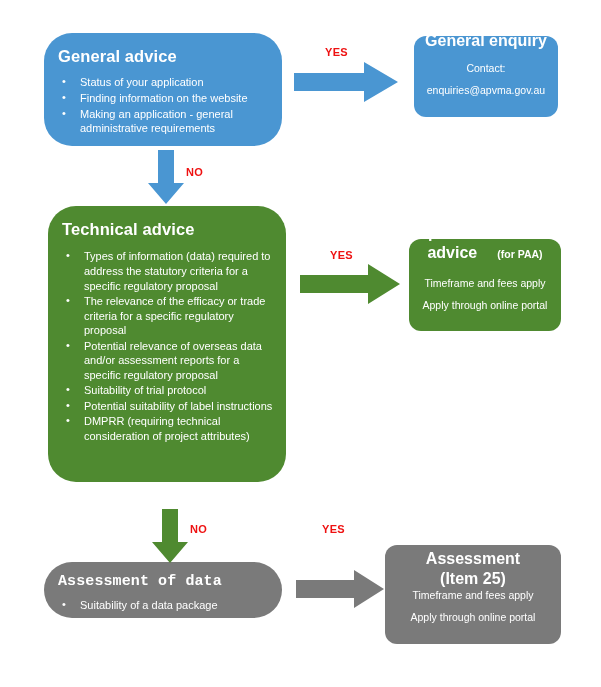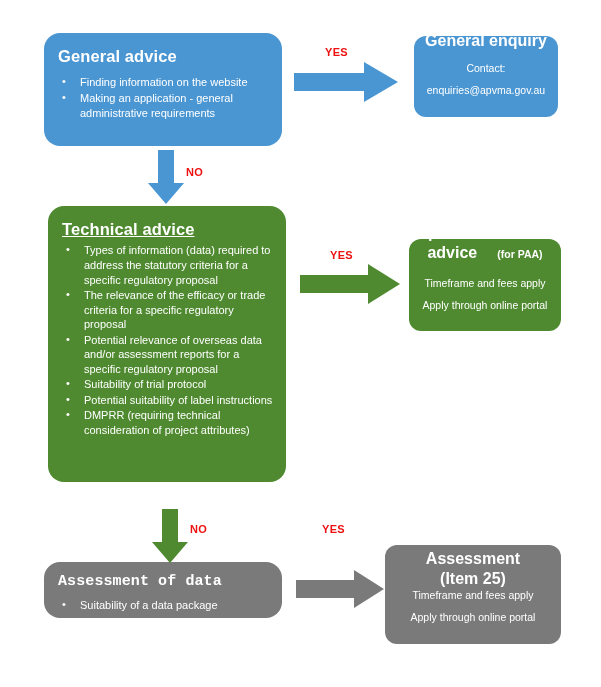--- a/index.html
+++ b/index.html
@@ -19,21 +19,21 @@
     background: #ffffff;
     overflow: hidden;
   }
 
   
   .node {
     position: absolute;
     box-sizing: border-box;
     color: #ffffff;
   }
-  .node.rounded { border-radius: 16px; }
+  .node.rounded { border-radius: 28px; }
   .node.square  { border-radius: 12px; justify-content: flex-end; }
 
   .node-title {
     font-weight: bold;
     line-height: 1.18;
   }
   .node-list {
     margin: 0;
     padding: 0;
     list-style: none;
@@ -90,21 +90,21 @@
     background: #4a96d2;
     padding: 14px 12px 10px 14px;
   }
   #general-advice .node-title { margin-bottom: 9px; }
 
   #technical-advice {
     left: 48px;  top: 206px; width: 238px; height: 276px;
     background: #4f8a30;
     padding: 14px 12px 10px 14px;
   }
-  #technical-advice .node-title { margin-bottom: 4px; text-decoration: underline; }
+  #technical-advice .node-title { margin-bottom: 10px; }
 
   #assessment-of-data {
     left: 44px;  top: 562px; width: 238px; height: 56px;
     background: #7a7a7a;
     padding: 11px 12px 8px 14px;
   }
   #assessment-of-data .node-title { font-size: 15px; margin-bottom: 7px; font-family: Liberation Mono, monospace; }
 
   #general-enquiry {
     left: 414px; top: 36px;  width: 144px; height: 81px;
@@ -155,20 +155,21 @@
   #label-yes-assessment  { left: 322px; top: 523px; }
 </style>
 </head>
 <body>
 
 <div id="flowchart">
 
   <div class="node rounded panel" id="general-advice">
     <div class="node-title">General advice</div>
     <ul class="node-list">
+      <li>Status of your application</li>
       <li>Finding information on the website</li>
       <li>Making an application - general administrative requirements</li>
     </ul>
   </div>
 
   <div class="node rounded panel" id="technical-advice">
     <div class="node-title">Technical advice</div>
     <ul class="node-list">
       <li>Types of information (data) required to address the statutory criteria for a specific regulatory proposal</li>
       <li>The relevance of the efficacy or trade criteria for a specific regulatory proposal</li>

